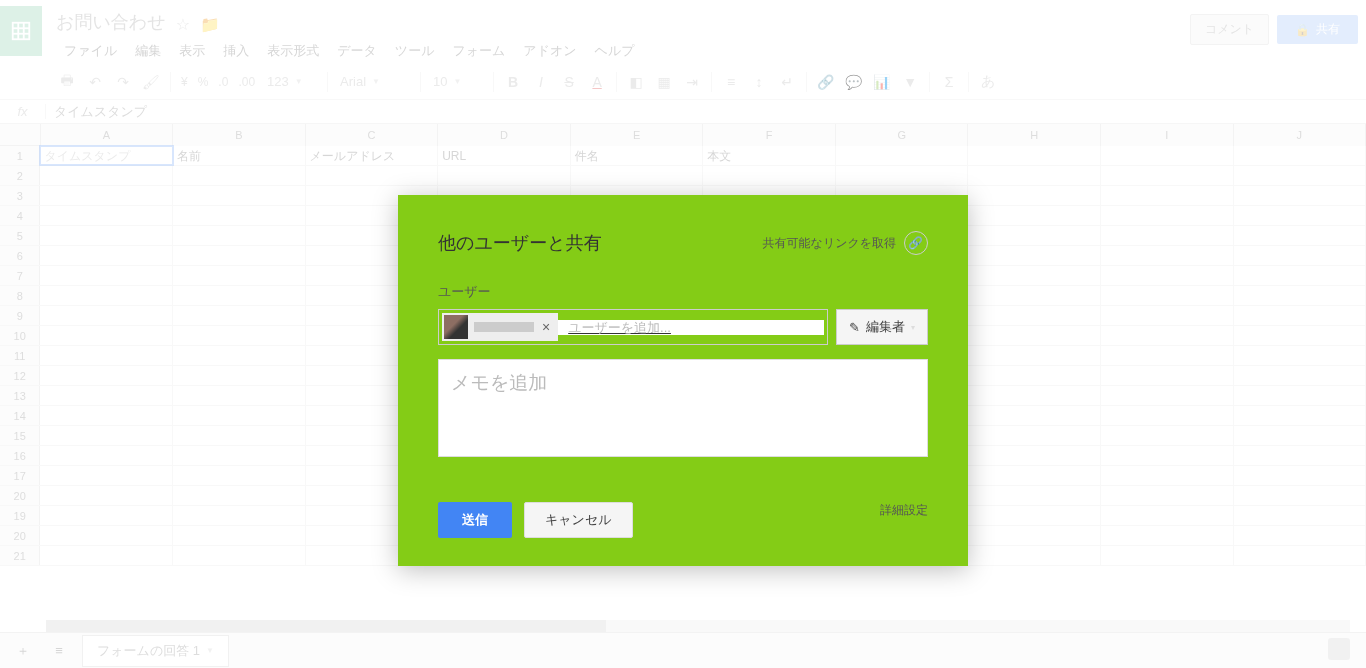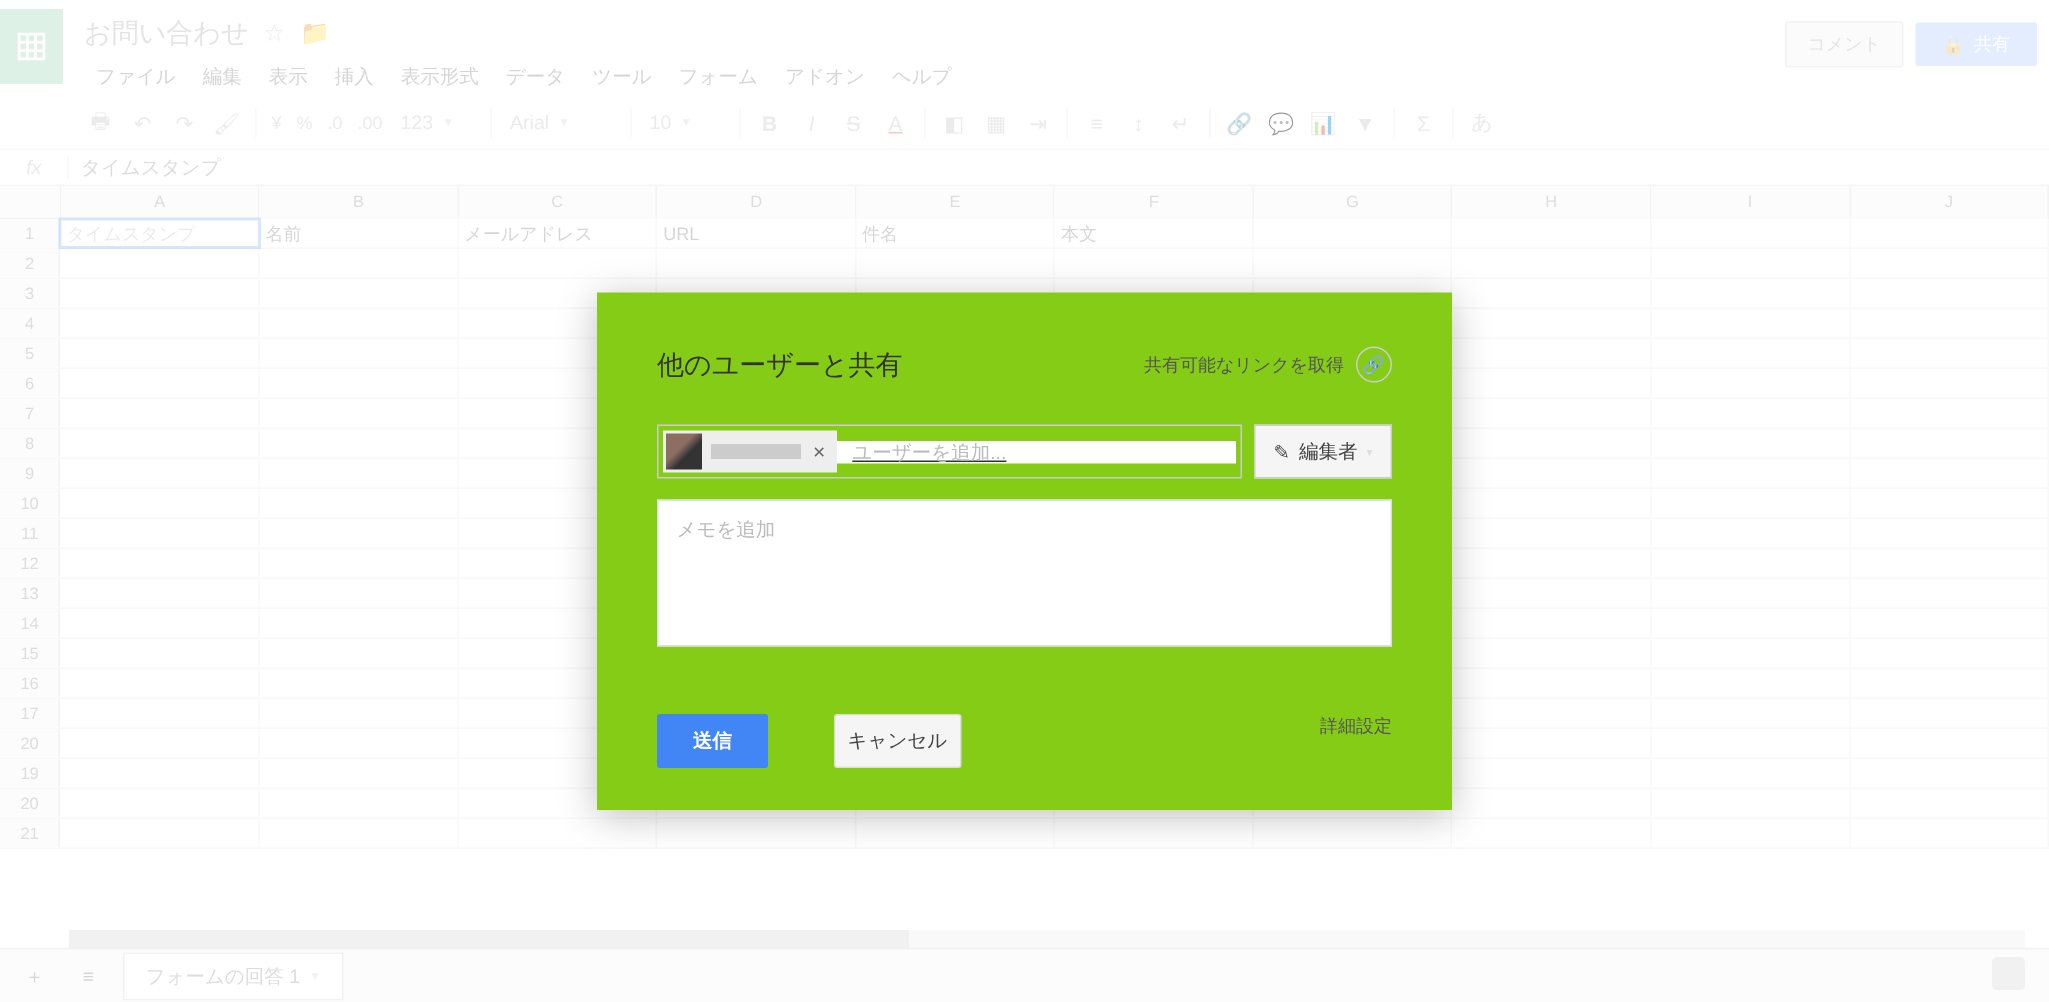--- a/index.html
+++ b/index.html
@@ -4,21 +4,21 @@
 <style>
 * { box-sizing: border-box; margin: 0; padding: 0; }
 body { font-family: Arial, sans-serif; font-size: 13px; color: #444; width: 1366px; height: 668px; overflow: hidden; position: relative; background: #fff; }
 .dimmer { position: absolute; inset: 0; background: rgba(255,255,255,0.6); z-index: 50; pointer-events: none; }
 
 
 .header { display: flex; align-items: flex-start; padding: 6px 8px 0 0; }
 .logo { width: 42px; height: 50px; background: #0f9d58; display: flex; align-items: center; justify-content: center; flex-shrink: 0; opacity: 0.35; }
 .logo svg { width: 22px; height: 22px; }
 .title-area { flex: 1; padding-left: 14px; padding-top: 4px; }
-.title-row { display: flex; align-items: center; gap: 10px; }
+.title-row { display: flex; align-items: flex-end; gap: 10px; }
 .doc-title { font-size: 18px; color: #bbb; }
 .star-icon, .folder-icon { color: #ccc; font-size: 16px; }
 .menu-bar { display: flex; gap: 2px; margin-top: 4px; }
 .menu-item { padding: 4px 8px; color: #999; font-size: 13px; cursor: pointer; }
 .header-right { display: flex; align-items: center; gap: 8px; padding-top: 8px; }
 .btn-comment { background: #f5f5f5; border: 1px solid #e0e0e0; color: #bbb; padding: 6px 14px; font-size: 12px; border-radius: 2px; cursor: pointer; }
 .btn-share { background: #8ab4f8; color: #fff; border: none; padding: 6px 18px; font-size: 12px; border-radius: 2px; cursor: pointer; display: flex; align-items: center; gap: 6px; opacity: 0.6; }
 
 
 .toolbar { display: flex; align-items: center; padding: 4px 10px 4px 54px; border-bottom: 1px solid #eee; gap: 2px; height: 36px; }
@@ -64,26 +64,26 @@
 .users-label { font-size: 13px; color: #555; margin-bottom: 8px; }
 .users-row { display: flex; gap: 8px; margin-bottom: 14px; }
 .users-input-wrap { flex: 1; border: 1px solid #ccc; display: flex; align-items: center; height: 36px; padding: 3px; }
 .chip { background: #eee; display: flex; align-items: center; height: 28px; padding: 0 6px 0 2px; gap: 6px; }
 .chip-avatar { width: 24px; height: 24px; background: linear-gradient(135deg,#8d6e63 40%,#333 60%); }
 .chip-name { font-size: 13px; color: #333; width: 60px; height: 10px; background: #ccc; }
 .chip-close { font-size: 14px; color: #666; cursor: pointer; padding: 0 2px; }
 .users-input { border: none; outline: none; flex: 1; padding: 0 10px; font-size: 13px; color: #333; text-decoration: underline; }
 .users-input::placeholder { color: #bbb; }
 .role-btn { border: 1px solid #ccc; background: #f5f5f5; padding: 0 12px; height: 36px; display: flex; align-items: center; gap: 6px; font-size: 13px; color: #444; cursor: pointer; }
-.memo-box { width: 100%; height: 98px; border: 1px solid #ddd; padding: 10px 12px; font-size: 13px; color: #333; resize: none; outline: none; font-family: Arial; }
+.memo-box { width: 100%; height: 98px; border: 1px solid #ddd; padding: 10px 12px; font-size: 19px; color: #333; resize: none; outline: none; font-family: Arial; }
 .memo-box::placeholder { color: #bbb; }
 .modal-footer { display: flex; justify-content: space-between; align-items: flex-start; margin-top: 42px; }
 .footer-left { display: flex; gap: 12px; }
 .btn-send { background: #4285f4; color: #fff; border: none; padding: 8px 24px; font-size: 13px; font-weight: bold; border-radius: 2px; cursor: pointer; }
-.btn-cancel { background: #f5f5f5; border: 1px solid #ddd; padding: 8px 8px; font-size: 13px; color: #444; border-radius: 2px; cursor: pointer; margin-left: 32px; }
+.btn-cancel { background: #f5f5f5; border: 1px solid #ddd; padding: 8px 20px; font-size: 13px; color: #444; border-radius: 2px; cursor: pointer; }
 .adv-link { font-size: 12px; color: #555; cursor: pointer; }
 
 .hscroll { position: absolute; bottom: 36px; left: 46px; right: 16px; height: 12px; background: #f0f0f0; }
 .hscroll-thumb { position: absolute; left: 0; width: 560px; height: 100%; background: #ddd; }
 .vscroll { position: absolute; top: 144px; right: 0; bottom: 48px; width: 14px; }
 </style>
 </head>
 <body>
 
 <div class="header">
@@ -494,20 +494,21 @@
 <div class="dimmer"></div>
 
 <div class="modal">
   <div class="modal-header">
     <div class="modal-title">他のユーザーと共有</div>
     <div class="link-row">
       <span>共有可能なリンクを取得</span>
       <span class="link-icon">🔗</span>
     </div>
   </div>
+  <div class="users-label">ユーザー</div>
   <div class="users-row">
     <div class="users-input-wrap">
       <div class="chip">
         <div class="chip-avatar"></div>
         <div class="chip-name"></div>
         <span class="chip-close">×</span>
       </div>
       <input class="users-input" placeholder="ユーザーを追加..." style="">
     </div>
     <div class="role-btn">

